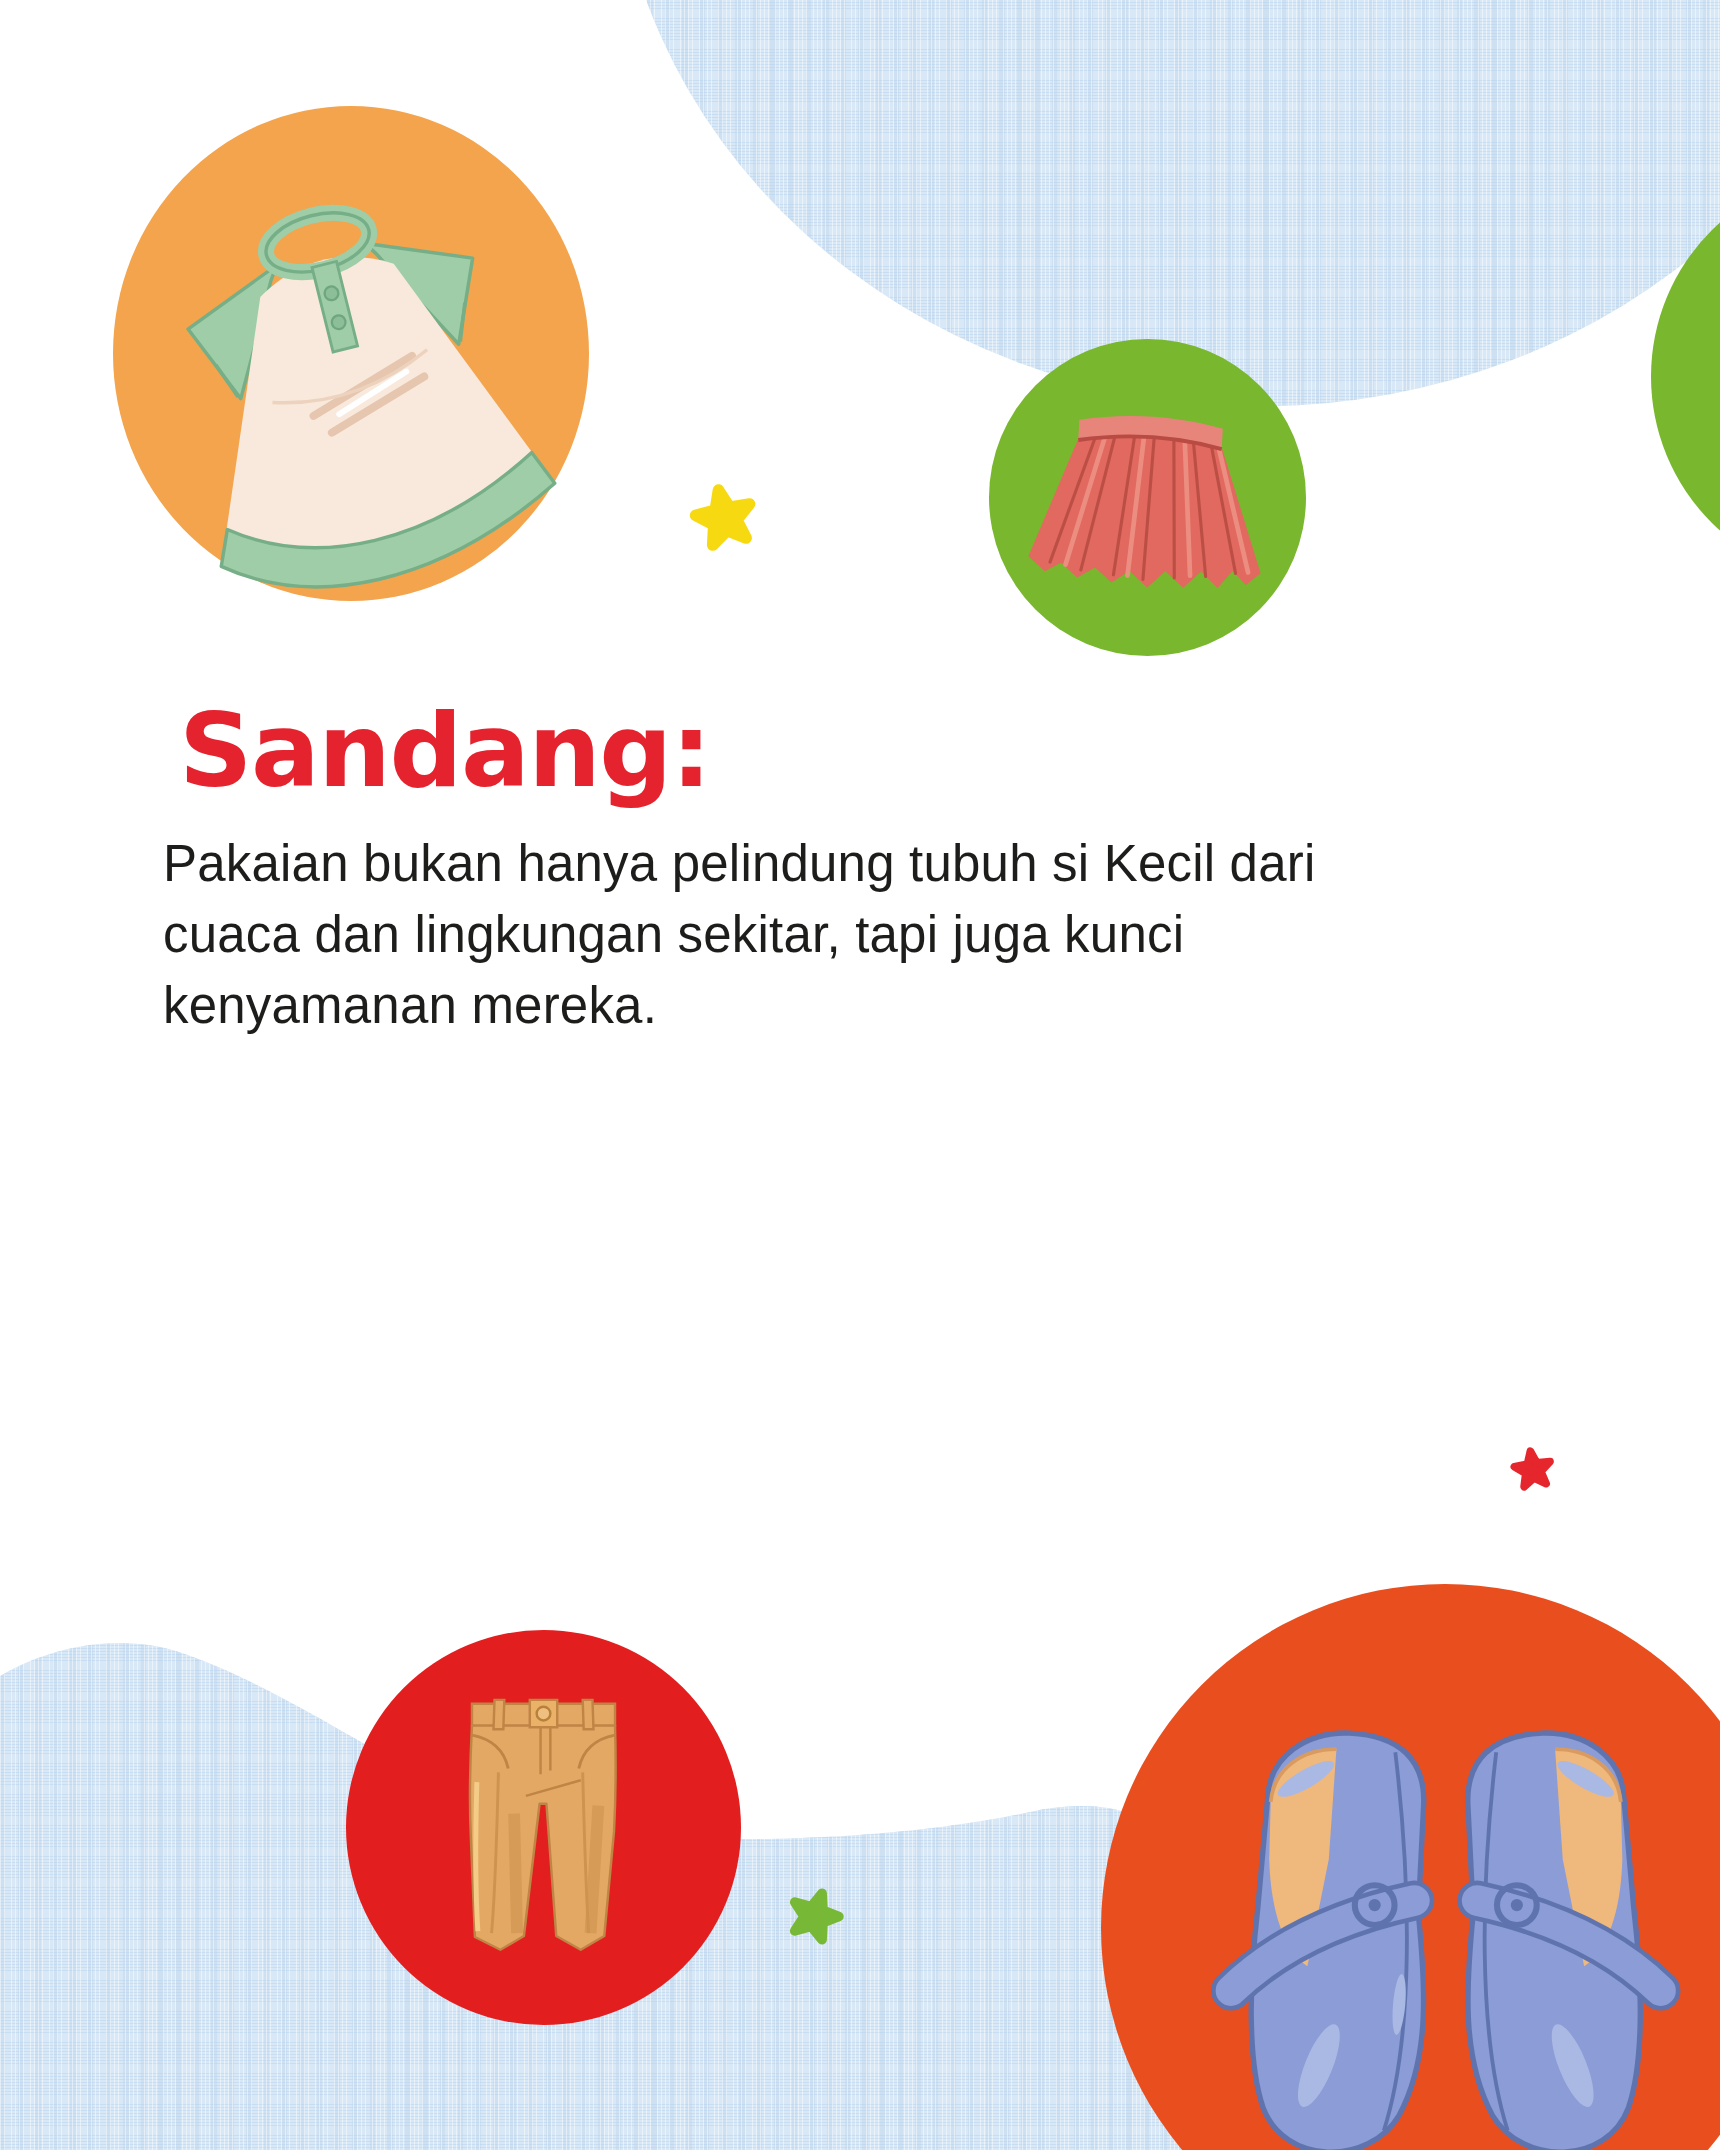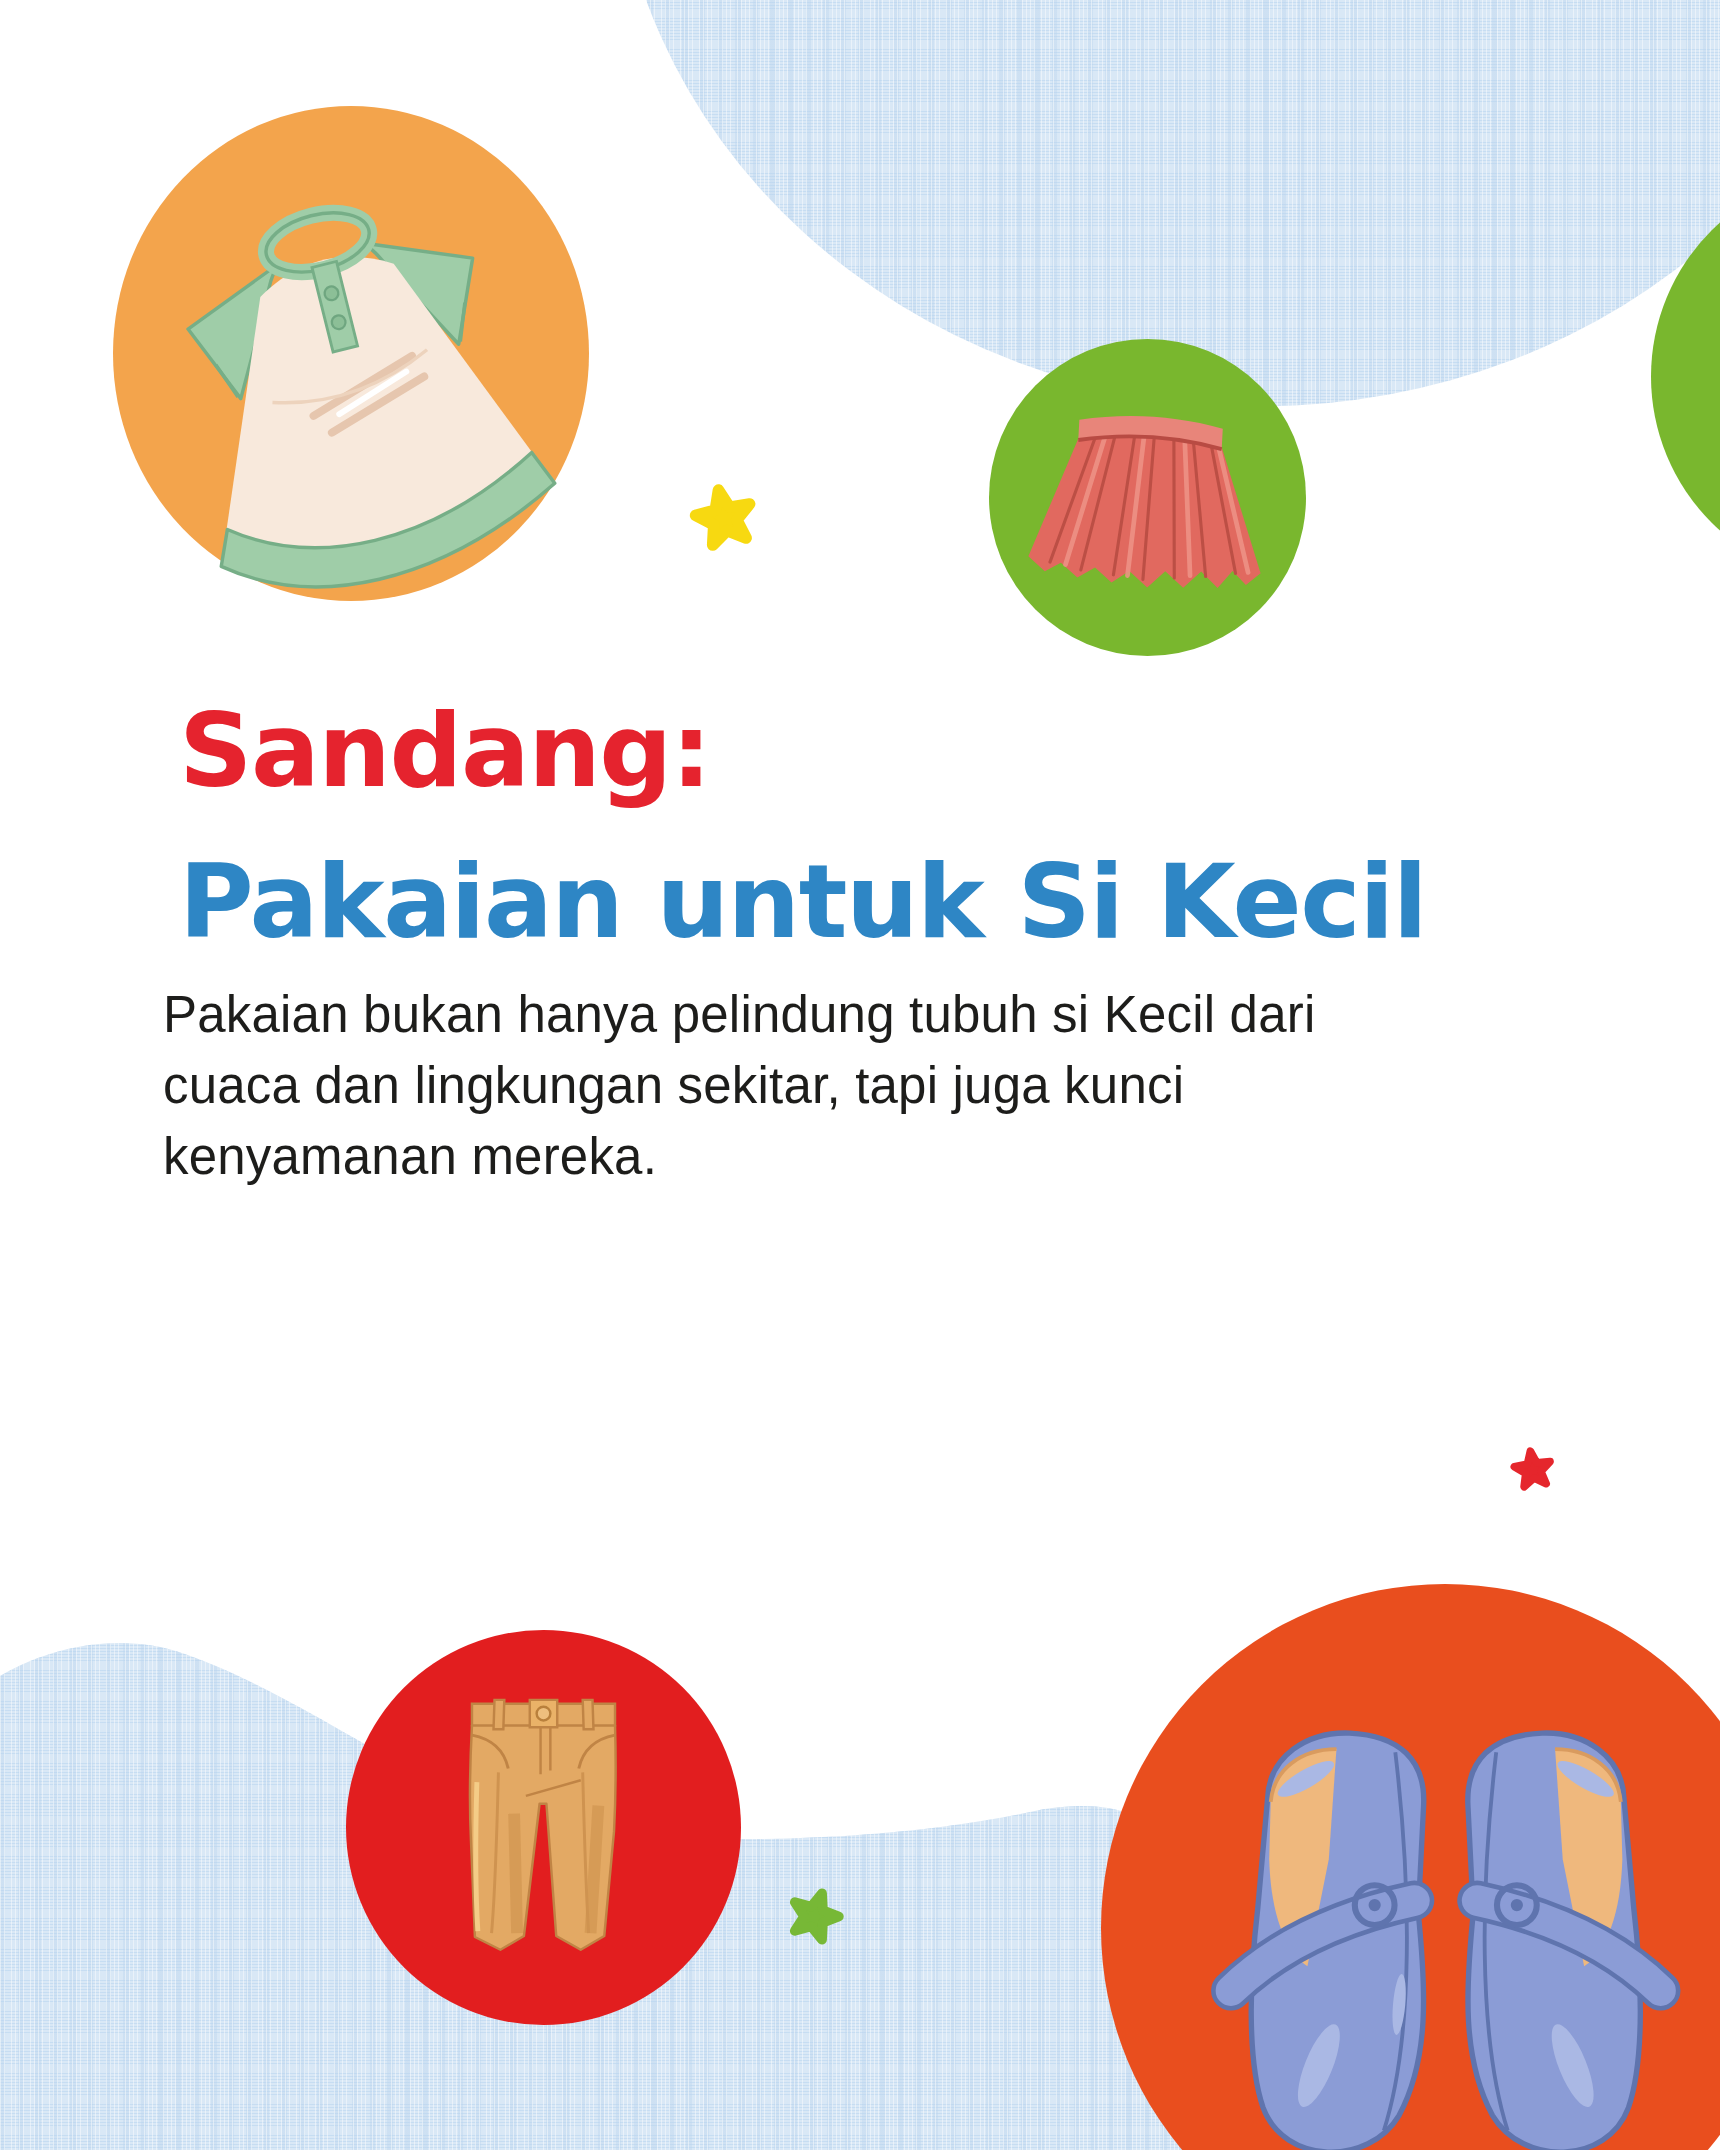--- a/index.html
+++ b/index.html
@@ -185,21 +185,20 @@
   <svg class="star" style="left:1487px;top:1424px;" width="92" height="92" viewBox="0 0 120 120">
     <path d="M0,-40 L10,-13.8 L38,-12.4 L16.2,5.3 L23.5,32.4 L0,17 L-23.5,32.4 L-16.2,5.3 L-38,-12.4 L-10,-13.8 Z" transform="translate(60,60) rotate(-8) scale(0.62)" fill="#e5262c" stroke="#e5262c" stroke-width="16" stroke-linejoin="round"></path>
   </svg>
   <svg class="star" style="left:765px;top:1867px;" width="99" height="99" viewBox="0 0 130 130">
     <path d="M0,-40 L10,-13.8 L38,-12.4 L16.2,5.3 L23.5,32.4 L0,17 L-23.5,32.4 L-16.2,5.3 L-38,-12.4 L-10,-13.8 Z" transform="translate(65,65) rotate(18) scale(0.8)" fill="#77b836" stroke="#77b836" stroke-width="16" stroke-linejoin="round"></path>
   </svg>
 
   <div class="text-col">
     <h1 class="title">
       <span class="l1" style="color: rgb(229, 35, 46);">Sandang:</span>
-      <span class="l2" style="color: rgb(46, 134, 197);">Pakaian untuk Si Kecil</span>
     </h1>
     <p class="para p1" style="color: rgb(29, 29, 27);">Pakaian bukan hanya pelindung tubuh si Kecil dari
 cuaca dan lingkungan sekitar, tapi juga kunci
 kenyamanan mereka.</p>
   </div>
 
 </div>
 
 
 </body></html>

